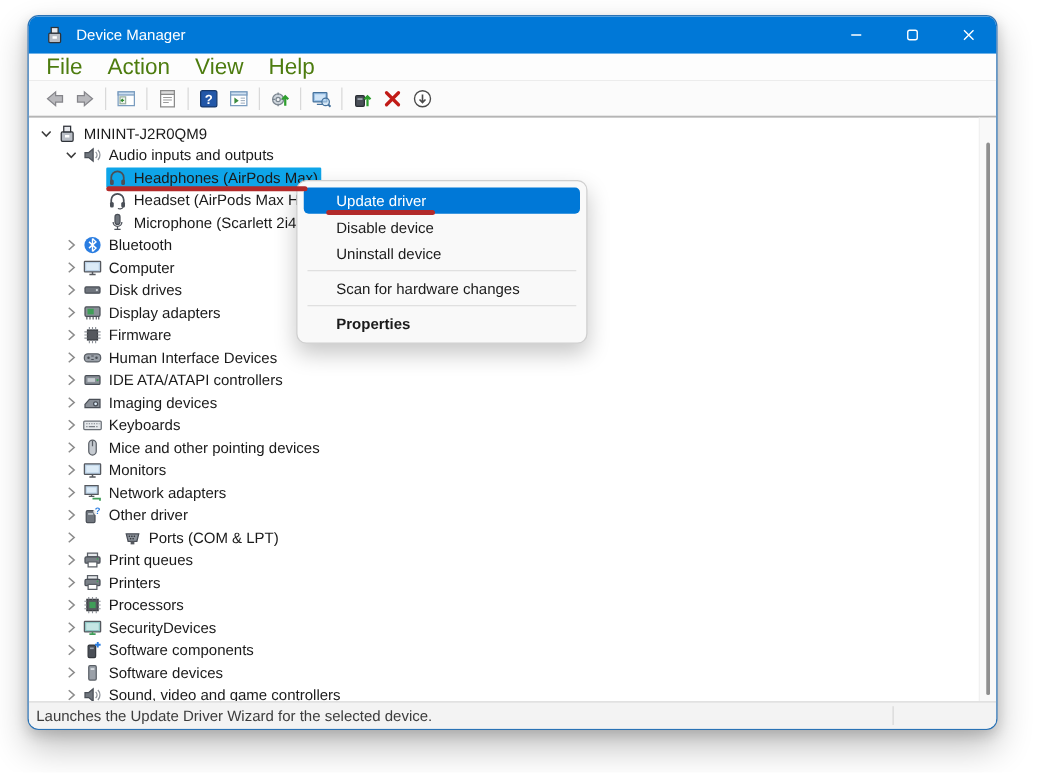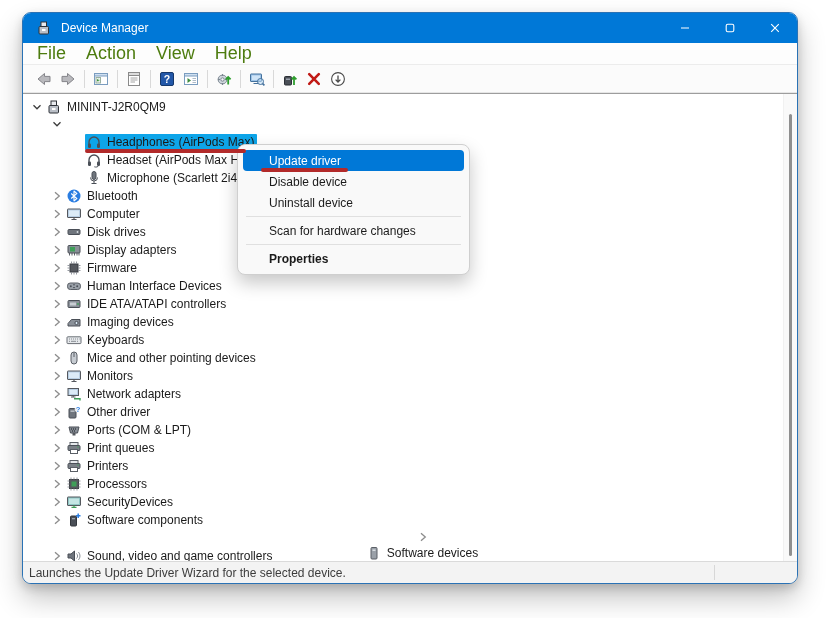--- a/index.html
+++ b/index.html
@@ -220,20 +220,29 @@
             </span>
             <span class="tree-label">MININT-J2R0QM9</span>
           </span>
         </div>
         <div class="tree-row" style="padding-left: 26px;">
           <span class="chev-box">
             <svg width="16" height="16" viewBox="0 0 16 16" xmlns="http://www.w3.org/2000/svg" fill="none">
               <path d="M4.5 6.2 L8 9.8 L11.5 6.2" stroke="#3c3c3c" stroke-width="1.3"></path>
             </svg>
           </span>
+          <span class="row-content">
+            <span class="tree-icon">
+              <svg width="16" height="16" viewBox="0 0 16 16" xmlns="http://www.w3.org/2000/svg" fill="none">
+                <path d="M2 6 H5 L8.5 3 V13 L5 10 H2 Z" fill="#6f757d" stroke="#4a4f57"></path>
+                <path d="M10.5 5.5 C12 7 12 9 10.5 10.5 M12.3 4 C14.5 6.2 14.5 9.8 12.3 12" stroke="#8a9098"></path>
+              </svg>
+            </span>
+            <span class="tree-label">Audio inputs and outputs</span>
+          </span>
         </div>
         <div class="tree-row" style="padding-left: 46px;">
           <span class="chev-box"></span>
           <span class="row-content selected">
             <span class="tree-icon">
               <svg width="16" height="16" viewBox="0 0 16 16" xmlns="http://www.w3.org/2000/svg" fill="none">
                 <path d="M3 11.5 V8 a5 5 0 0 1 10 0 V11.5" stroke="#4a4f57" stroke-width="1.4"></path>
                 <rect x="2" y="9.5" width="3" height="4.5" rx="1.3" fill="#4a4f57"></rect>
                 <rect x="11" y="9.5" width="3" height="4.5" rx="1.3" fill="#4a4f57"></rect>
               </svg>
@@ -478,21 +487,21 @@
               <svg width="16" height="16" viewBox="0 0 16 16" xmlns="http://www.w3.org/2000/svg" fill="none">
                 <rect x="3" y="4.5" width="7" height="9.5" rx="1" fill="#6f757d" stroke="#4a4f57"></rect>
                 <rect x="4.5" y="6.5" width="4" height="1.3" fill="#c8cdd3"></rect>
                 <circle cx="12" cy="5" r="3.3" fill="#fff" fill-opacity="0.85"></circle>
                 <text x="12" y="7.6" font-size="7.5" font-weight="bold" fill="#2a7de1" text-anchor="middle" font-family="sans-serif">?</text>
               </svg>
             </span>
             <span class="tree-label">Other driver</span>
           </span>
         </div>
-        <div class="tree-row" style="padding-left: 26px;">
+        <div class="tree-row" style="padding-left: 26px; gap: 32px;">
           <span class="chev-box">
             <svg width="16" height="16" viewBox="0 0 16 16" xmlns="http://www.w3.org/2000/svg" fill="none">
               <path d="M6 4.2 L10.3 8 L6 11.8" stroke="#8c8c8c" stroke-width="1.3"></path>
             </svg>
           </span>
           <span class="row-content">
             <span class="tree-icon">
               <svg width="16" height="16" viewBox="0 0 16 16" xmlns="http://www.w3.org/2000/svg" fill="none">
                 <path d="M3 5 H13 L11.5 11 H4.5 Z" fill="#8a9098" stroke="#4a4f57"></path>
                 <path d="M5.5 7 h0.01 M7.5 7 h0.01 M9.5 7 h0.01 M6.5 9 h0.01 M8.5 9 h0.01" stroke="#2b2f35" stroke-width="1.3" stroke-linecap="round"></path>
@@ -582,21 +591,21 @@
             <span class="tree-icon">
               <svg width="16" height="16" viewBox="0 0 16 16" xmlns="http://www.w3.org/2000/svg" fill="none">
                 <rect x="4.5" y="4" width="6" height="10" rx="1" fill="#4a4f57" stroke="#33373c"></rect>
                 <rect x="6" y="6" width="3" height="1.3" fill="#9aa2ad"></rect>
                 <path d="M12.2 1.5 v4.5 M10 3.8 h4.5" stroke="#2a7de1" stroke-width="1.5"></path>
               </svg>
             </span>
             <span class="tree-label">Software components</span>
           </span>
         </div>
-        <div class="tree-row" style="padding-left: 26px; flex-direction: column;">
+        <div class="tree-row" style="padding-left: 26px;">
           <span class="chev-box">
             <svg width="16" height="16" viewBox="0 0 16 16" xmlns="http://www.w3.org/2000/svg" fill="none">
               <path d="M6 4.2 L10.3 8 L6 11.8" stroke="#8c8c8c" stroke-width="1.3"></path>
             </svg>
           </span>
           <span class="row-content">
             <span class="tree-icon">
               <svg width="16" height="16" viewBox="0 0 16 16" xmlns="http://www.w3.org/2000/svg" fill="none">
                 <rect x="5" y="2.5" width="6" height="11.5" rx="1" fill="#9aa0a8" stroke="#5a5f66"></rect>
                 <rect x="6.5" y="4.5" width="3" height="1.5" fill="#d8dde2"></rect>

